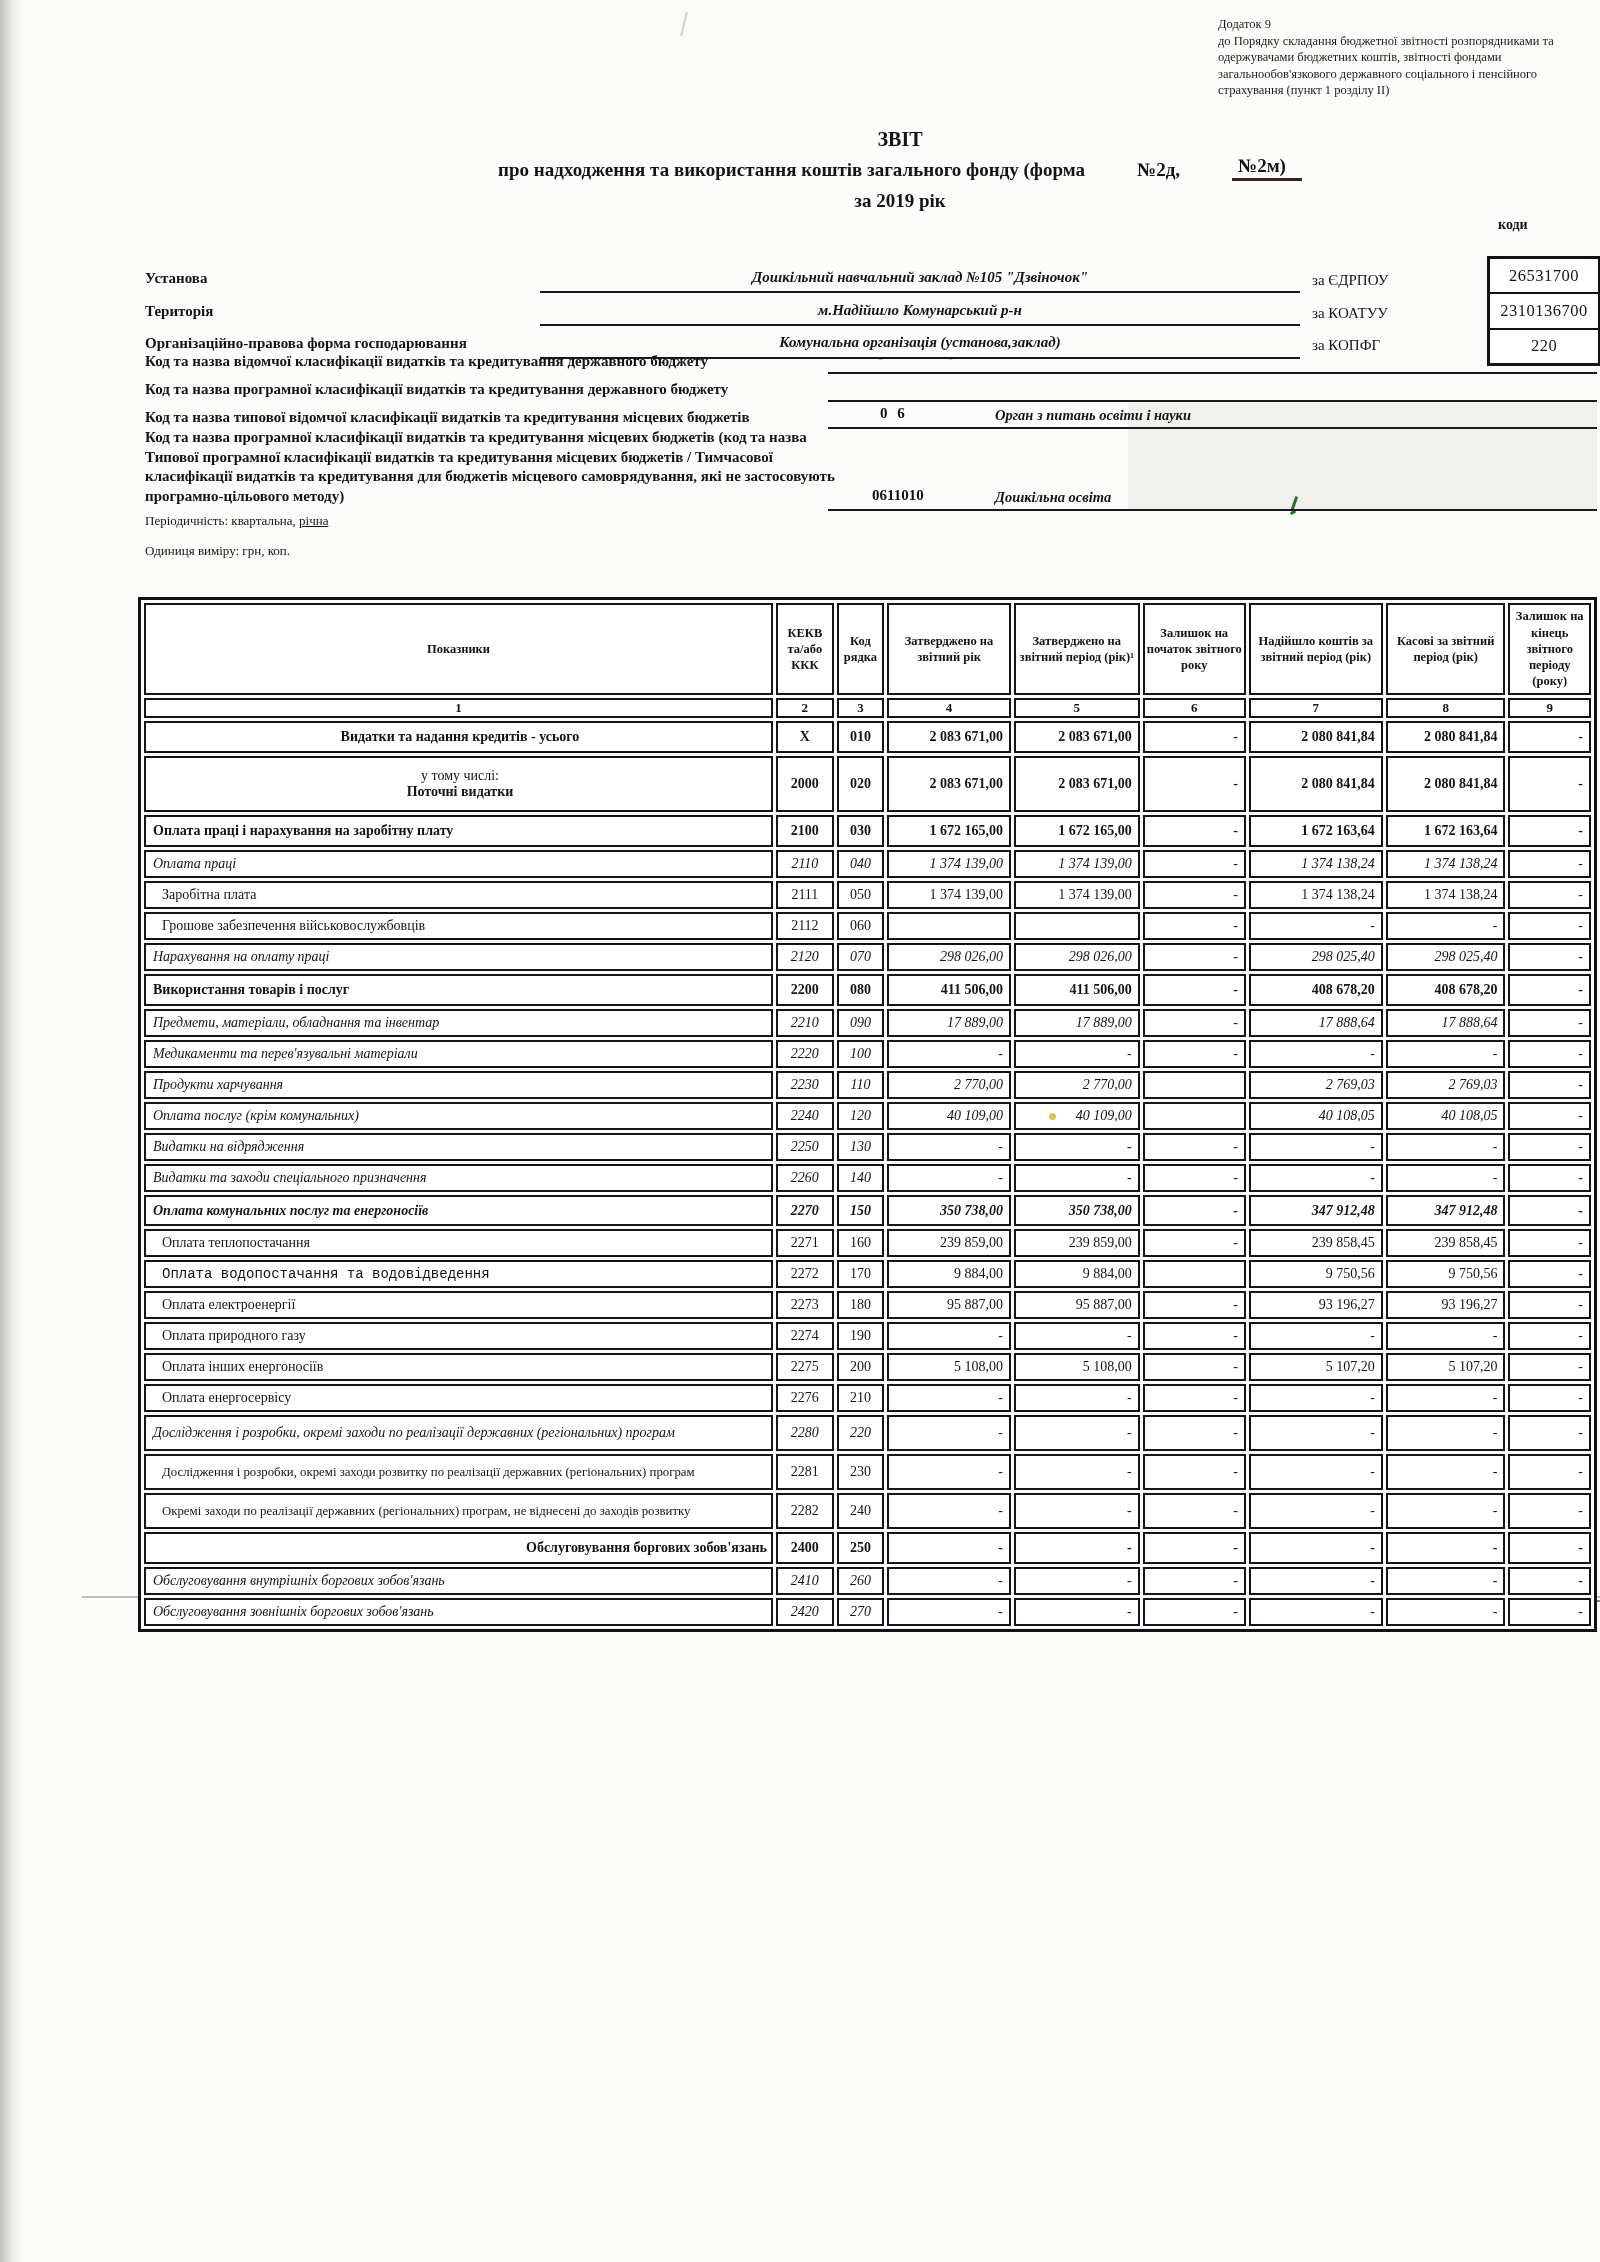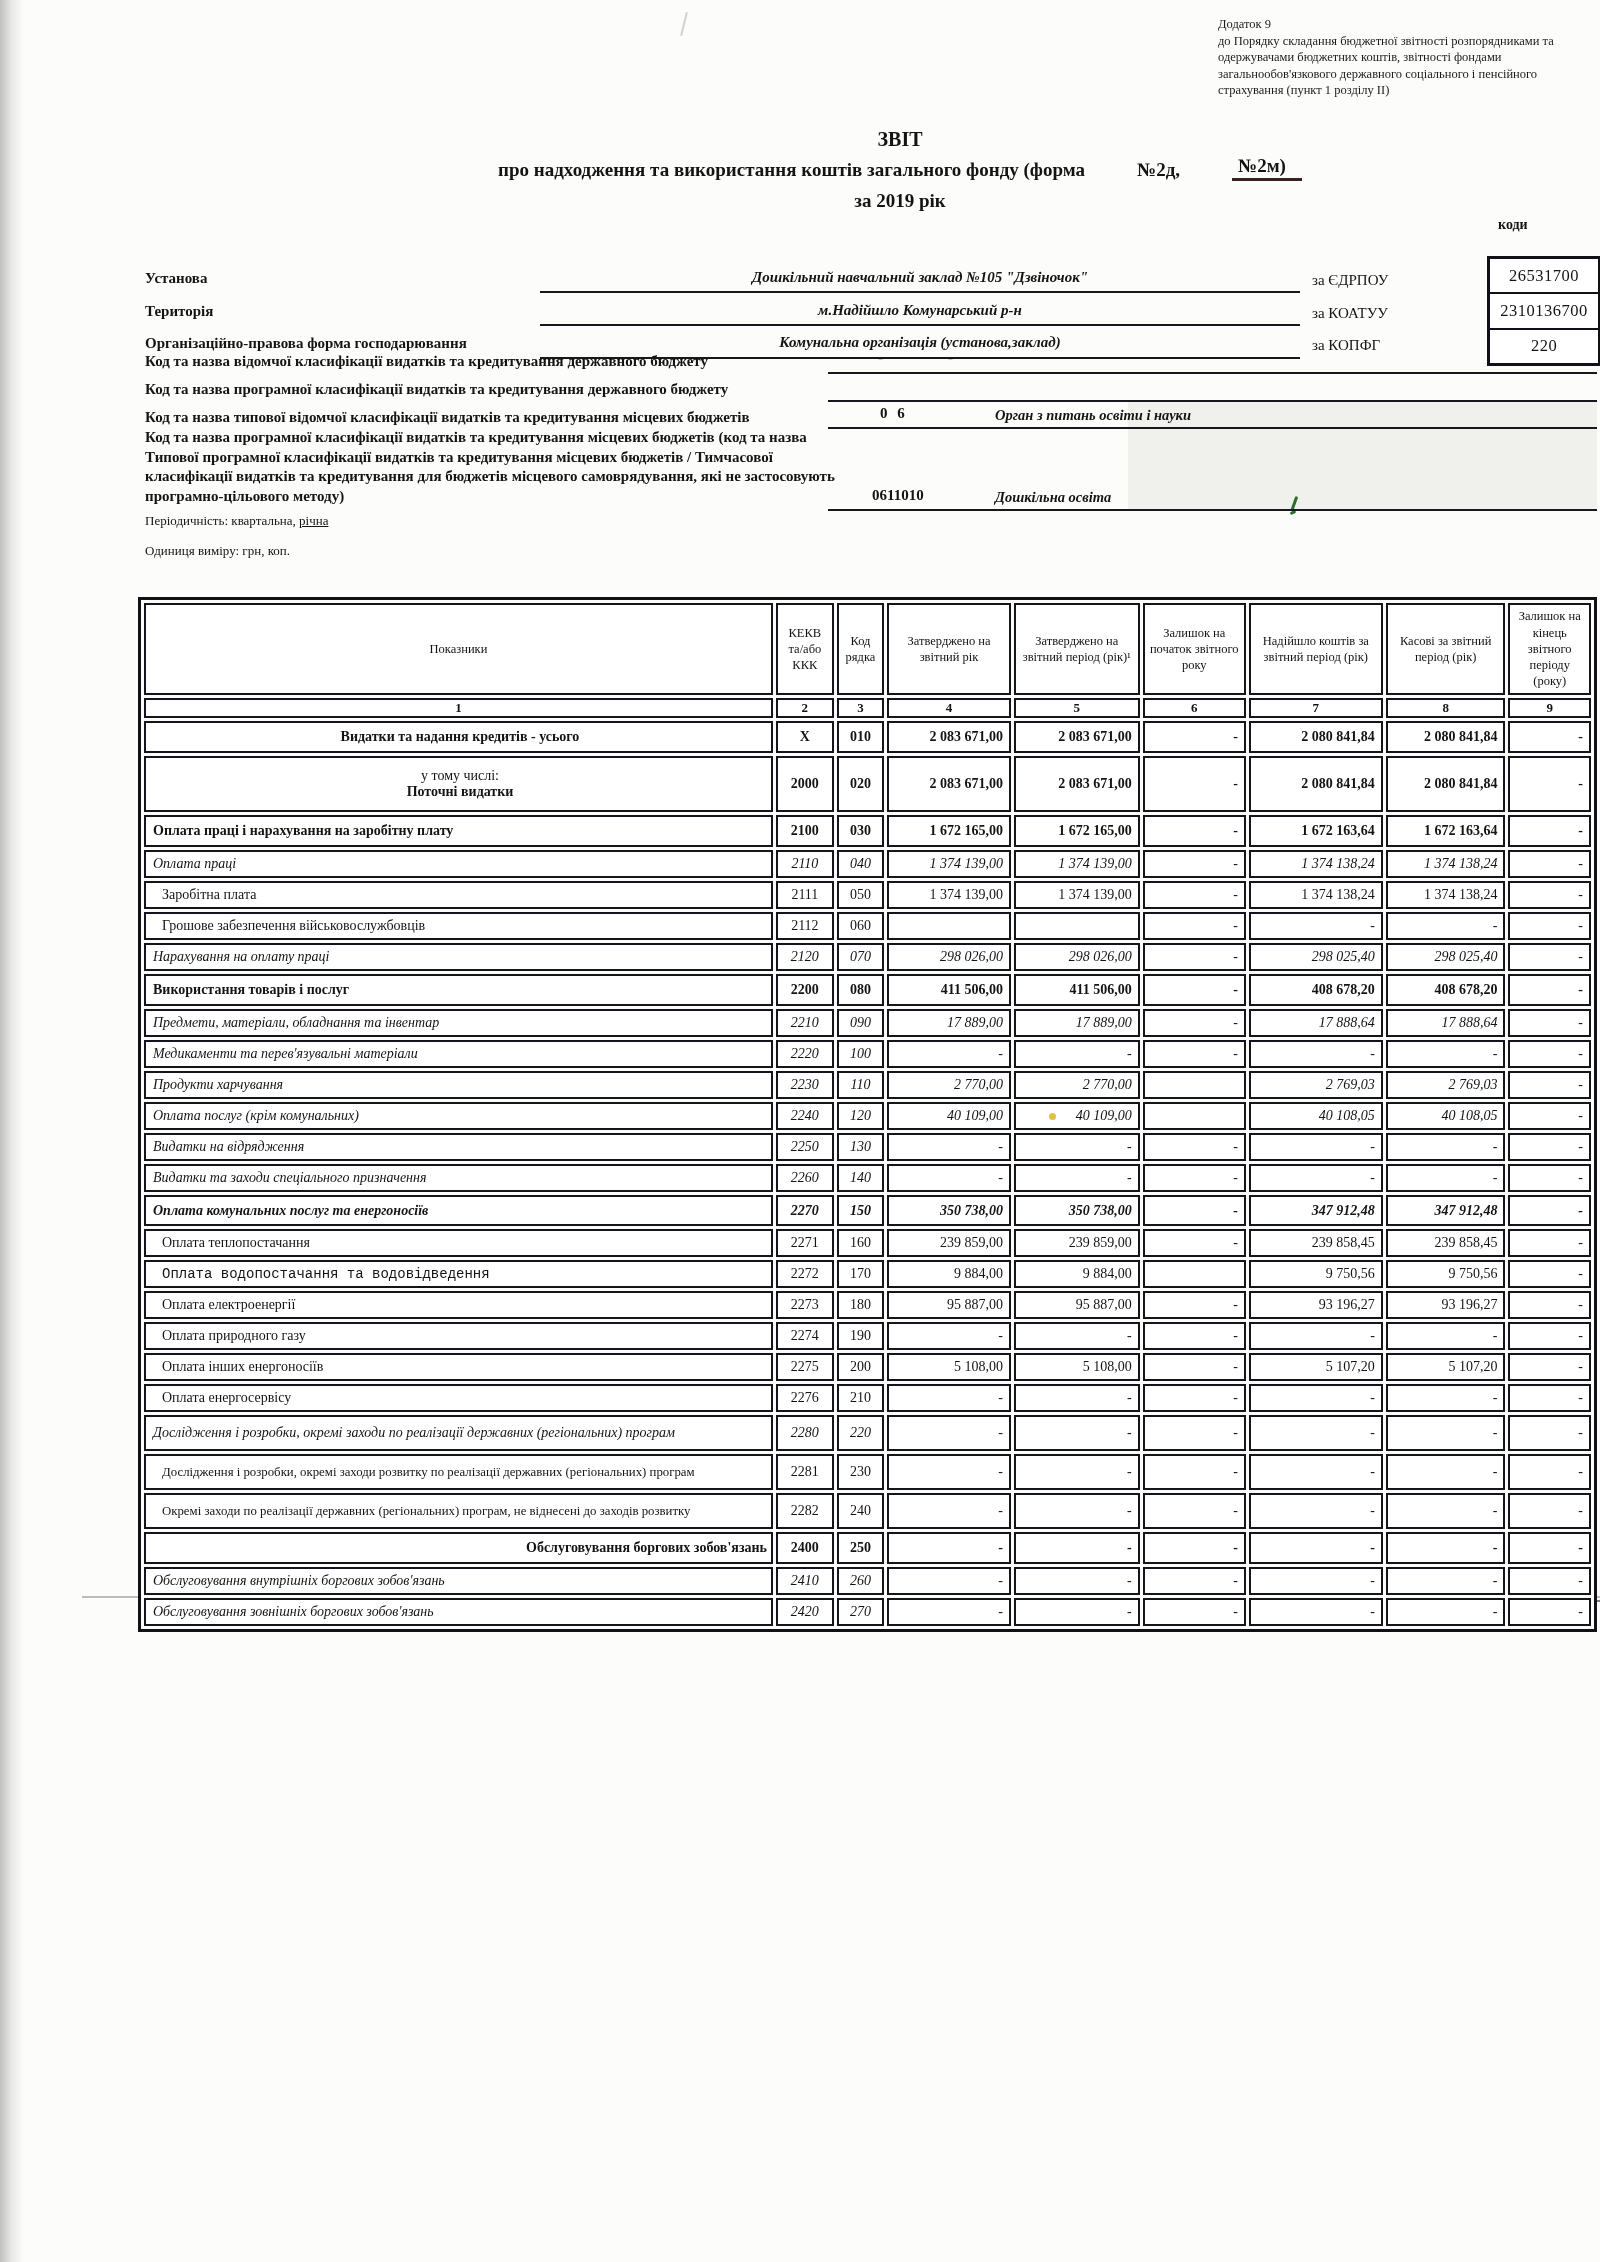--- a/index.html
+++ b/index.html
@@ -47,21 +47,21 @@
   .classname{font-size:14.5px;font-weight:bold;font-style:italic;white-space:nowrap;}
   .para{left:145px;width:708px;font-size:15px;font-weight:bold;line-height:19.5px;}
   .normal15{font-size:13px;font-weight:normal;}
   .u{text-decoration:underline;}
 
   
   table.report{position:absolute;left:138px;top:597px;width:1459px;table-layout:fixed;
      border-collapse:separate;border-spacing:3px;border:3px solid #101018;background:#fbfbf8;}
   table.report th,table.report td{border:2px solid #14141c;background:#fff;overflow:hidden;
      font-family:"Liberation Serif","DejaVu Serif",serif;}
-  th.hdr{height:84px;font-size:12.5px;font-weight:normal;text-align:center;vertical-align:middle;
+  th.hdr{height:84px;font-size:12.5px;font-weight:bold;text-align:center;vertical-align:middle;
      padding:2px 2px;line-height:1.3;}
   th.num{height:16px;font-size:13px;font-weight:bold;text-align:center;padding:0;}
   td{font-size:14px;height:24px;padding:0 4px;vertical-align:middle;}
   td.c1{text-align:left;padding-left:7px;}
   td.c2,td.c3{text-align:center;padding:0 1px;}
   td.v{text-align:right;padding-right:6px;white-space:nowrap;}
   tr.r-bold td{font-weight:bold;}
   tr.r-italic td{font-style:italic;}
   tr.r-bolditalic td{font-weight:bold;font-style:italic;}
   tr.center td.c1{text-align:center;}

